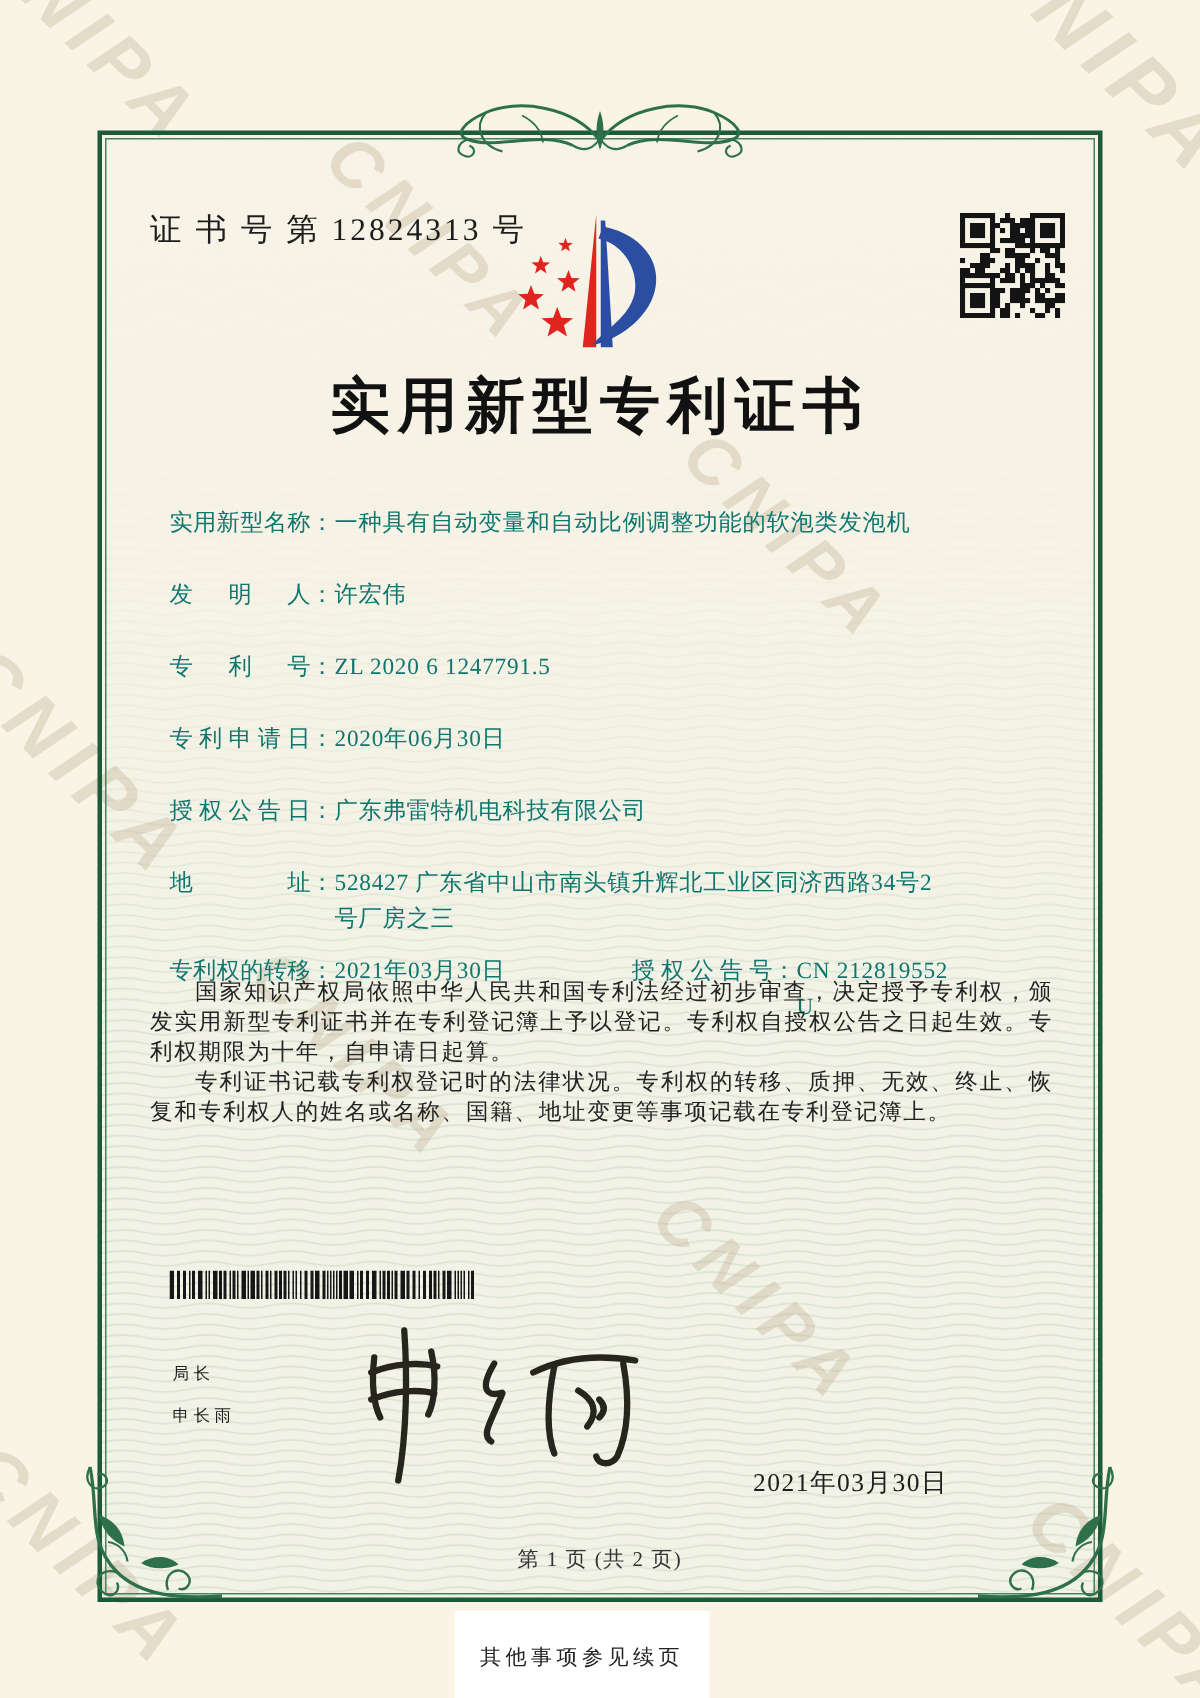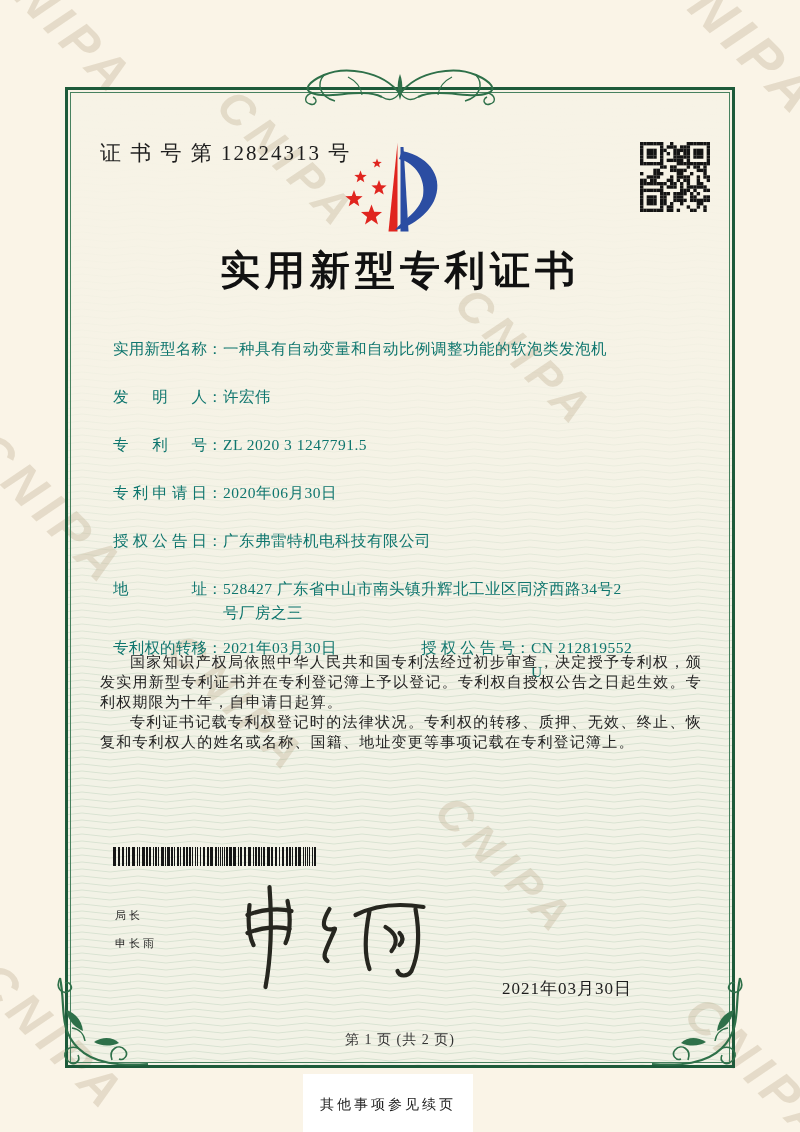--- a/index.html
+++ b/index.html
@@ -416,21 +416,21 @@
       <span class="fvalue">一种具有自动变量和自动比例调整功能的软泡类发泡机</span>
     </div>
     <div class="frow">
       <span class="flabel">发明人</span>
         <span class="fcolon">：</span>
       <span class="fvalue">许宏伟</span>
     </div>
     <div class="frow">
       <span class="flabel">专利号</span>
         <span class="fcolon">：</span>
-      <span class="fvalue">ZL 2020 3 1247791.5</span>
+      <span class="fvalue">ZL 2020 6 1247791.5</span>
     </div>
     <div class="frow">
       <span class="flabel">专利申请日</span>
         <span class="fcolon">：</span>
       <span class="fvalue">2020年06月30日</span>
     </div>
     <div class="frow">
       <span class="flabel">授权公告日</span>
         <span class="fcolon">：</span>
       <span class="fvalue">广东弗雷特机电科技有限公司</span>

